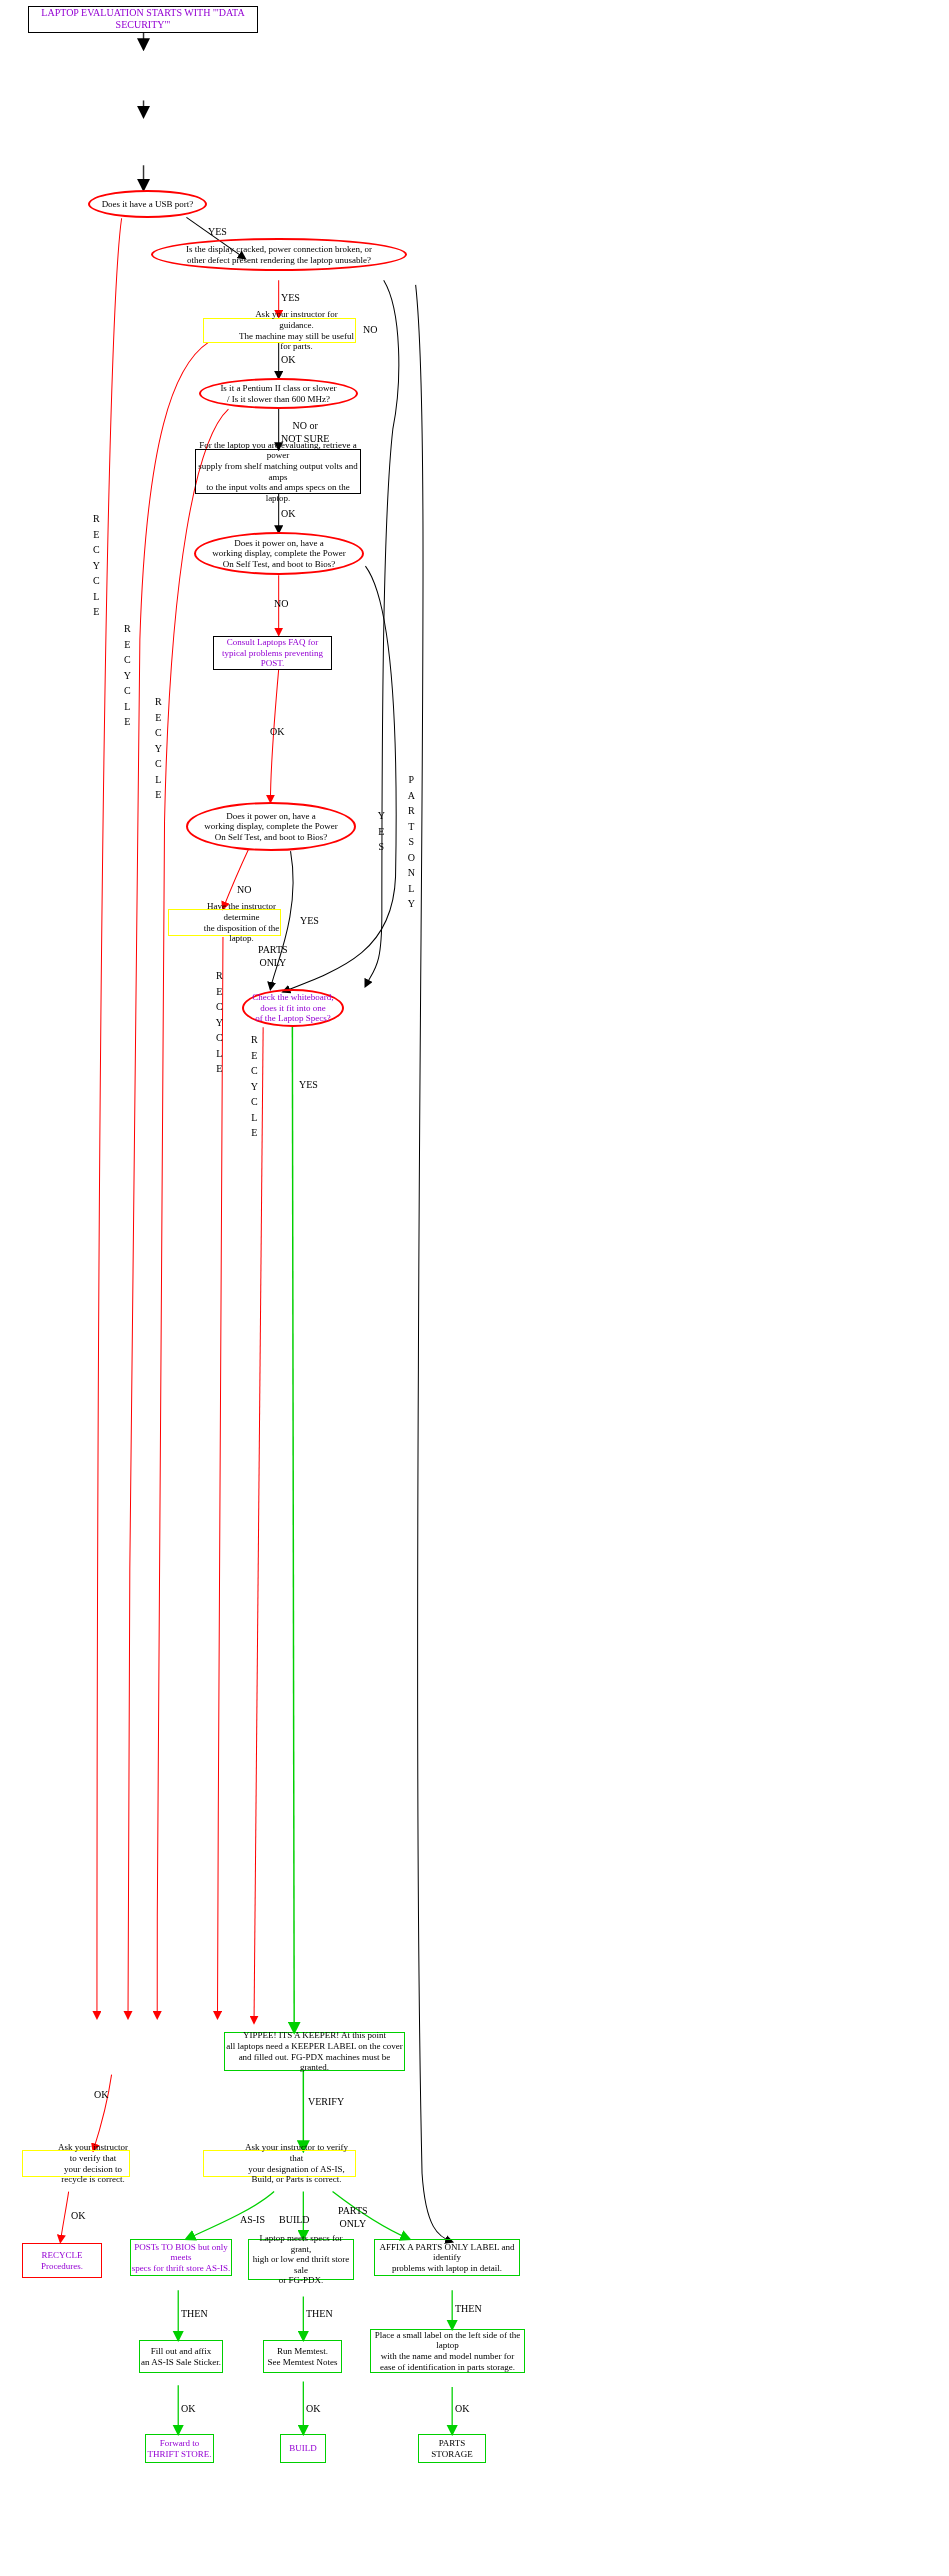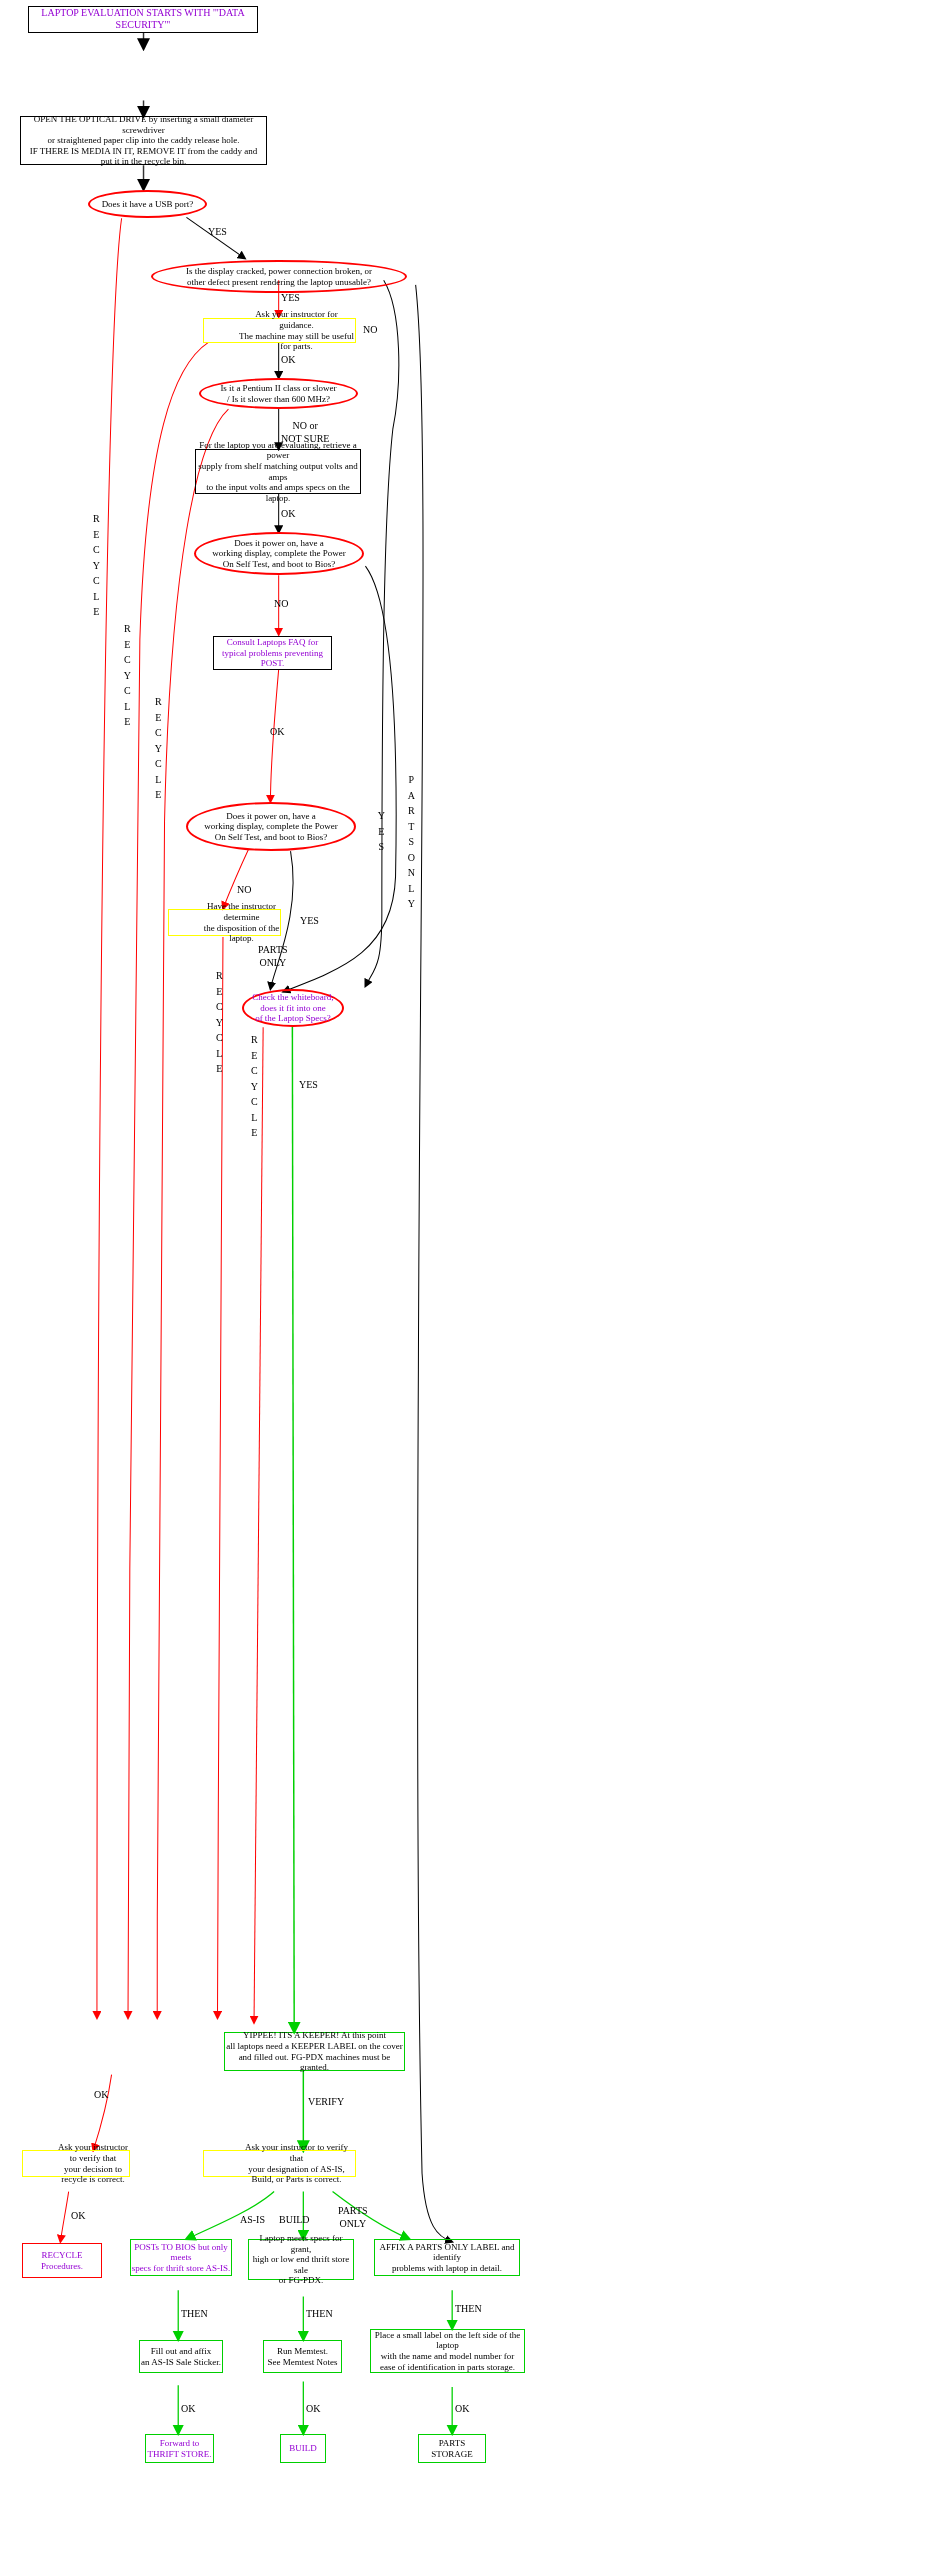--- a/index.html
+++ b/index.html
@@ -147,28 +147,24 @@
     <path d="M495,2508 L495,2550" stroke="#00d000" stroke-width="1.4" fill="none" marker-end="url(#ah-green)"></path>
 
     <path d="M195,2612 L195,2665" stroke="#00d000" stroke-width="1.4" fill="none" marker-end="url(#ah-green)"></path>
     <path d="M332,2608 L332,2665" stroke="#00d000" stroke-width="1.4" fill="none" marker-end="url(#ah-green)"></path>
     <path d="M495,2614 L495,2665" stroke="#00d000" stroke-width="1.4" fill="none" marker-end="url(#ah-green)"></path>
   </svg>
 
   <div class="node box box-black-purple t11" style="left:28px; top:5.5px; width:230px; height:27px;">LAPTOP EVALUATION STARTS WITH '"DATA SECURITY'"</div>
 
 
-  <div class="node box box-black t10" style="left:20px; top:116px; width:247px; height:49px;">OPEN THE OPTICAL DRIVE by inserting a small diameter screwdriver
-or straightened paper clip into the caddy release hole.
-IF THERE IS MEDIA IN IT, REMOVE IT from the caddy and
-put it in the recycle bin.</div>
 
   <div class="node ellipse t10" style="left:88px; top:190px; width:119px; height:28px;">Does it have a USB port?</div>
 
-  <div class="node ellipse t10" style="left:151px; top:260px; width:256px; height:33px;">Is the display cracked, power connection broken, or
+  <div class="node ellipse t10" style="left:151px; top:238px; width:256px; height:33px;">Is the display cracked, power connection broken, or
 other defect present rendering the laptop unusable?</div>
 
   <div class="node box box-yellow t10" style="left:203px; top:318px; width:153px; height:25px;">Ask your instructor for guidance.
 The machine may still be useful for parts.</div>
 
   <div class="node ellipse t10" style="left:199px; top:378px; width:159px; height:31px;">Is it a Pentium II class or slower
 / Is it slower than 600 MHz?</div>
 
   <div class="node box box-black t10" style="left:195px; top:449px; width:166px; height:45px;">For the laptop you are evaluating, retrieve a power
 supply from shelf matching output volts and amps

